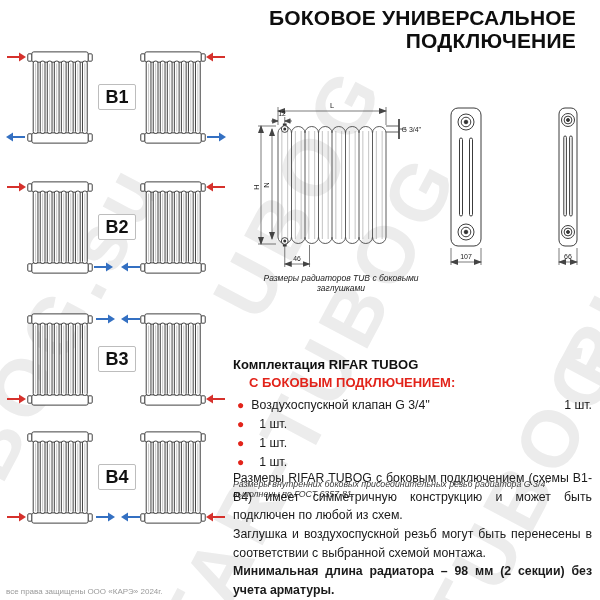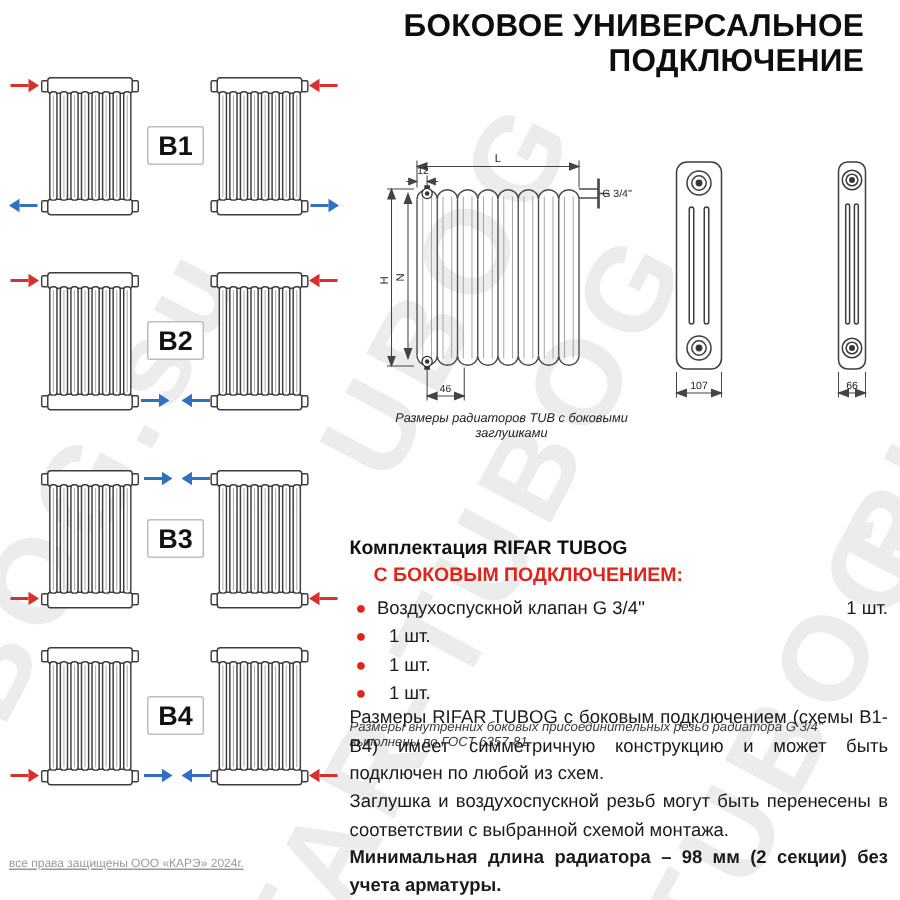--- a/index.html
+++ b/index.html
@@ -55,21 +55,21 @@
   .kit-bullet{color:var(--accent);margin:0 7px 0 4px;font-size:12px;}
   .kit-name{flex:1;}
   .kit-qty{margin-left:8px;}
   .kit-note{font-style:italic;font-size:8.8px;color:#3a3a3a;margin-top:8px;}
   
   .desc{position:absolute;left:233px;top:469px;width:359px;z-index:2;
         font-size:12.3px;line-height:1.52;text-align:justify;}
   .desc p{margin:0;}
   .desc .bold{font-weight:bold;}
   
-  .footer{position:absolute;left:6px;bottom:20px;font-size:8px;color:#9a9a9a;z-index:2;text-decoration:underline;}
+  .footer{position:absolute;left:6px;bottom:4px;font-size:8px;color:#9a9a9a;z-index:2;}
 </style>
 </head>
 <body>
 
 <div class="page">
 
   <div class="wm" style="left:-120px;top:560px;">TUBOG.su</div>
   <div class="wm" style="left:95px;top:705px;">RIFAR-TUBOG</div>
   <div class="wm" style="left:195px;top:290px;">UBOG</div>
   <div class="wm" style="left:540px;top:360px;">RIFAR</div>

